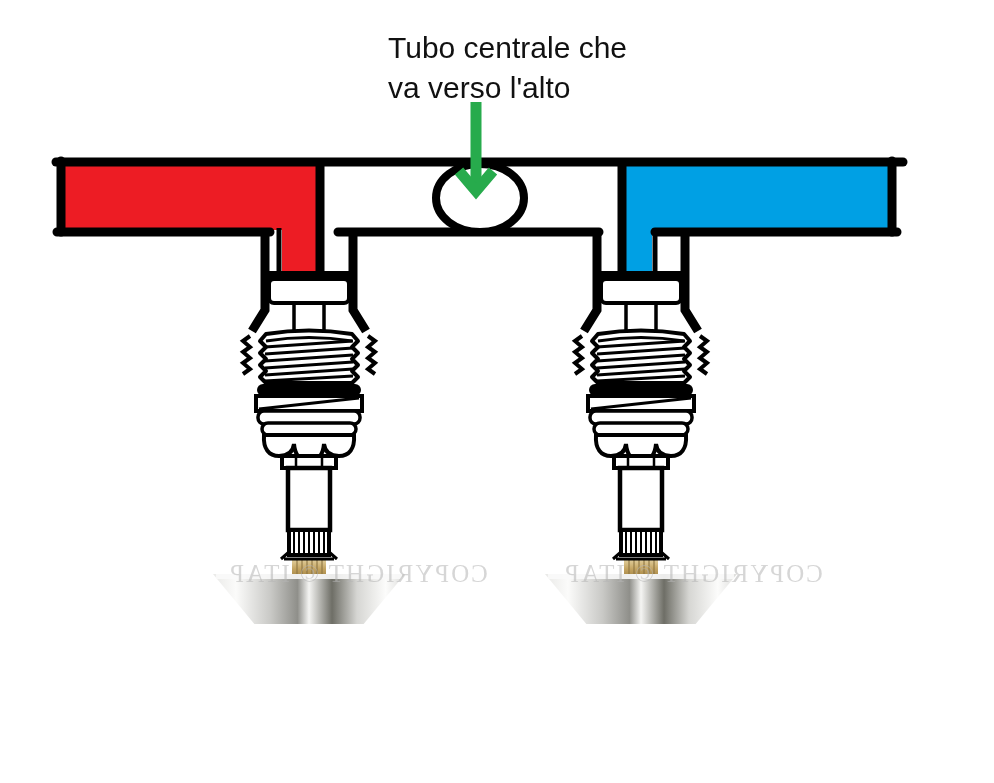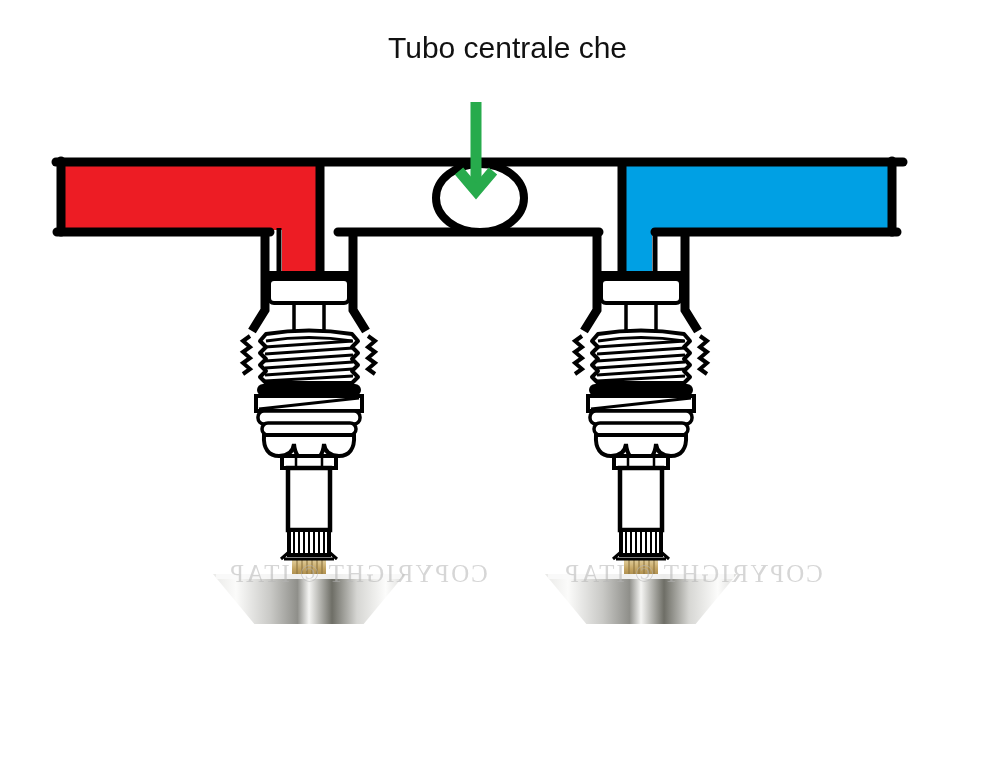--- a/index.html
+++ b/index.html
@@ -143,17 +143,18 @@
       </g>
 
     <g fill="none" stroke-linejoin="miter">
       <path d="M476,102 V189" stroke-width="11" stroke="#27ab4c"></path>
       <path d="M459,171 L476,191 L493,171" stroke-width="11" stroke="#27ab4c"></path>
     </g>
   </svg>
 
   <div class="caption">
     <div>Tubo centrale che</div>
+    <div>va verso l'alto</div>
   </div>
 
   <div id="wm-left" class="watermark">COPYRIGHT © ITAP</div>
   <div id="wm-right" class="watermark">COPYRIGHT © ITAP</div>
 </div>
 
 </body></html>

